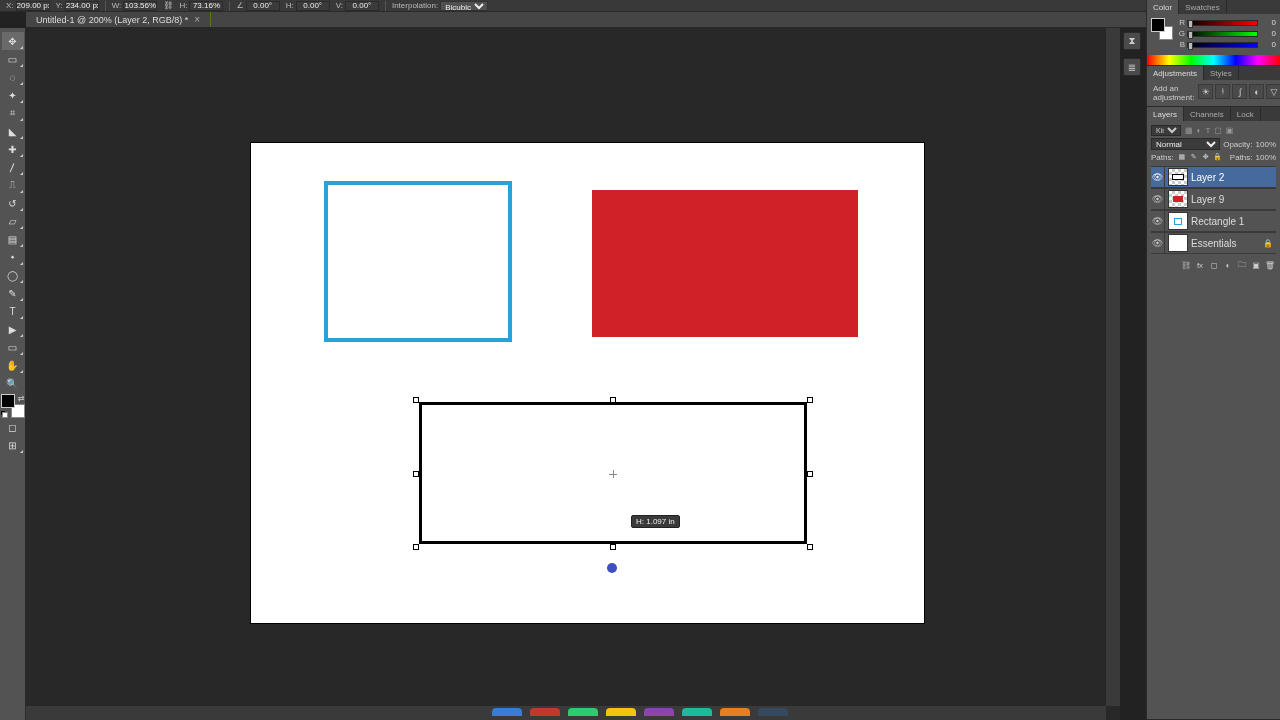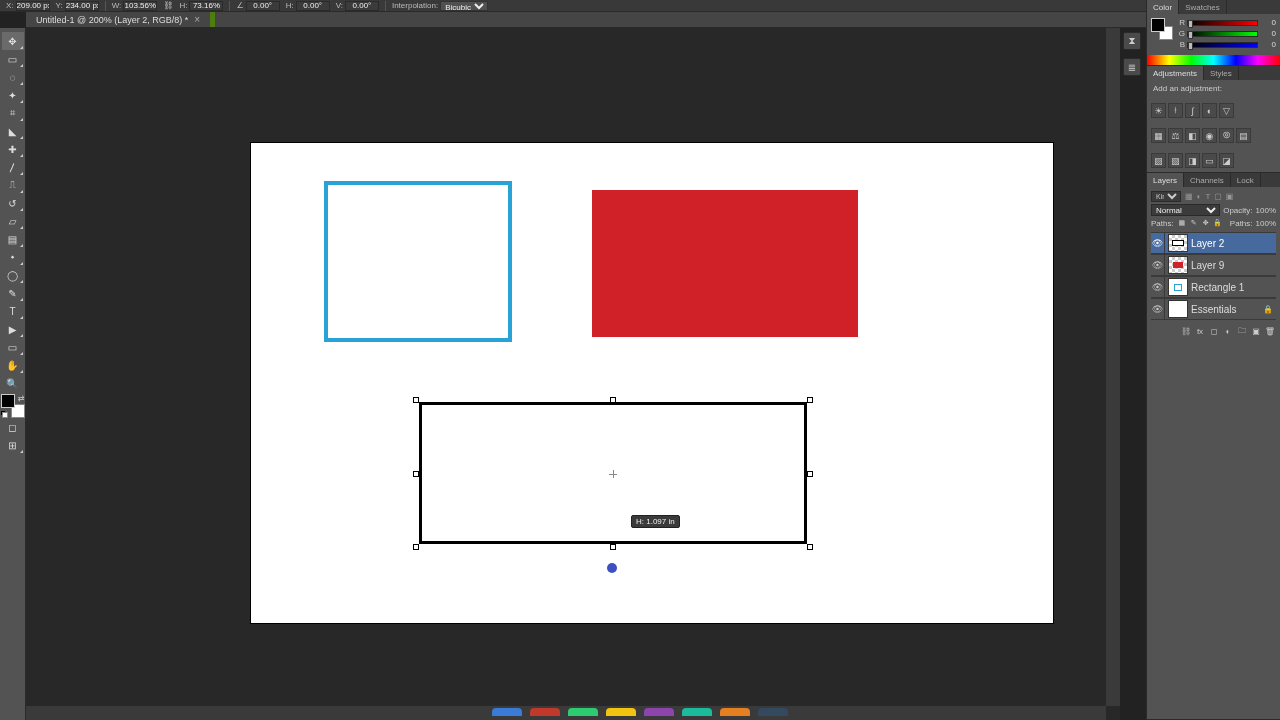--- a/index.html
+++ b/index.html
@@ -12,42 +12,42 @@
 .options-bar input{width:34px;height:10px;background:#3b3b3b;border:1px solid #2a2a2a;color:#eee;font-size:8px;text-align:center}
 .options-bar .lbl{font-size:8px;color:#bbb}
 .options-bar select{height:10px;background:#505050;border:1px solid #333;color:#eee;font-size:8px}
 .options-bar .ok-cancel{margin-left:auto;display:flex;gap:6px}
 .options-bar .ok-cancel span{font-size:10px;color:#ccc;cursor:pointer}
 .workspace-switch{position:absolute;top:0;right:6px;height:12px;font-size:8px;color:#bbb;display:flex;align-items:center;gap:2px}
 .workspace-switch:after{content:"▾";font-size:7px}
 
 
 .doc-tabs{position:absolute;top:12px;left:26px;right:0;height:16px;background:#454545;border-bottom:1px solid #2a2a2a;display:flex;align-items:center}
-.doc-tab{height:15px;background:#454545;padding:0 10px;display:flex;align-items:center;gap:6px;font-size:9px;color:#ddd;border-right:5px solid #4d7c0f}
+.doc-tab{height:15px;background:#454545;padding:0 10px;display:flex;align-items:center;gap:6px;font-size:9px;color:#ddd;border-right:1px solid #4d7c0f}
 .doc-tab .close{color:#aaa;font-size:10px}
 
 
 .toolbox{position:absolute;top:28px;left:0;width:26px;bottom:0;background:#535353;border-right:1px solid #2a2a2a;display:flex;flex-direction:column;align-items:center;padding-top:4px;gap:0}
 .tool{width:22px;height:18px;display:flex;align-items:center;justify-content:center;color:#ddd;position:relative}
 .tool.active{background:#6a6a6a}
 .tool .corner{position:absolute;right:1px;bottom:1px;width:0;height:0;border-left:3px solid transparent;border-bottom:3px solid #ccc}
 .fgbg{position:relative;width:24px;height:24px;margin-top:2px}
 .fgbg .fg{position:absolute;top:0;left:0;width:14px;height:14px;background:#000;border:1px solid #ccc}
 .fgbg .bg{position:absolute;bottom:0;right:0;width:14px;height:14px;background:#fff;border:1px solid #888}
 .fgbg .swap{position:absolute;top:0;right:0;font-size:8px;color:#ccc}
 .fgbg .def{position:absolute;bottom:0;left:0;width:7px;height:7px}
 .fgbg .def:before{content:"";position:absolute;top:0;left:0;width:4px;height:4px;background:#000}
 .fgbg .def:after{content:"";position:absolute;bottom:0;right:0;width:4px;height:4px;background:#fff;border:1px solid #888}
 
 
 .canvas-area{position:absolute;top:28px;left:26px;right:160px;bottom:0;background:#282828;overflow:hidden}
 .scroll-v{position:absolute;top:0;right:0;width:14px;bottom:14px;background:#3a3a3a}
 .scroll-h{position:absolute;left:0;right:14px;bottom:0;height:14px;background:#3a3a3a}
 
-.artboard{position:absolute;left:225px;top:115px;width:802px;height:480px;background:#fff;box-shadow:0 0 0 1px #000}
+.artboard{position:absolute;left:225px;top:115px;width:673px;height:480px;background:#fff;box-shadow:0 0 0 1px #000}
 .shape-blue{position:absolute;left:73px;top:38px;width:188px;height:161px;border:4px solid #29a3d6;background:#fff}
 .shape-red{position:absolute;left:341px;top:47px;width:266px;height:147px;background:#d02128}
 .shape-black{position:absolute;left:168px;top:259px;width:388px;height:142px;border:3px solid #000;background:#fff}
 .transform-box{position:absolute;left:165px;top:257px;width:394px;height:147px}
 .handle{position:absolute;width:6px;height:6px;background:#fff;border:1px solid #000}
 .h-tl{top:-3px;left:-3px}.h-tm{top:-3px;left:50%;margin-left:-3px}.h-tr{top:-3px;right:-3px}
 .h-ml{top:50%;left:-3px;margin-top:-3px}.h-mr{top:50%;right:-3px;margin-top:-3px}
 .h-bl{bottom:-3px;left:-3px}.h-bm{bottom:-3px;left:50%;margin-left:-3px}.h-br{bottom:-3px;right:-3px}
 .center-mark{position:absolute;top:50%;left:50%;width:8px;height:8px;margin:-4px 0 0 -4px}
 .center-mark:before{content:"";position:absolute;left:0;right:0;top:50%;height:1px;background:#888}
@@ -76,21 +76,21 @@
 .slider-row .ch{font-size:8px;width:8px;text-align:right;color:#ccc}
 .slider-row .track{flex:1;height:6px;position:relative;border:1px solid #2a2a2a}
 .slider-row .track .knob{position:absolute;top:-1px;left:0;width:5px;height:8px;background:#bbb;border:1px solid #333}
 .slider-row .val{width:16px;font-size:8px;color:#ddd;text-align:right}
 .track-r{background:linear-gradient(90deg,#000,#f00)}
 .track-g{background:linear-gradient(90deg,#000,#0f0)}
 .track-b{background:linear-gradient(90deg,#000,#00f)}
 .spectrum{height:10px;margin-top:2px;background:linear-gradient(90deg,#f00,#ff0,#0f0,#0ff,#00f,#f0f,#f00)}
 
 
-.adj-body{display:flex;flex-direction:column;gap:10px}
+.adj-body{display:flex;flex-direction:row;gap:4px}
 .adj-body .hint{font-size:8px;color:#ccc;padding-left:2px}
 .adj-row{display:flex;gap:2px;padding:0 0}
 .adj-row .ai{width:15px;height:15px;background:#4a4a4a;display:flex;align-items:center;justify-content:center;color:#ccc;border:1px solid #3a3a3a;font-size:9px}
 
 
 .layers-controls{display:flex;flex-direction:column;gap:2px}
 .layers-top{display:flex;align-items:center;gap:4px;font-size:8px;color:#999}
 .layers-top select{flex:0 0 auto;width:30px;height:11px;background:#3b3b3b;border:1px solid #2a2a2a;color:#ccc;font-size:7px}
 .layers-mode{display:flex;align-items:center;gap:3px;font-size:8px}
 .layers-mode select{flex:1;height:12px;background:#3b3b3b;border:1px solid #2a2a2a;color:#eee;font-size:8px}

